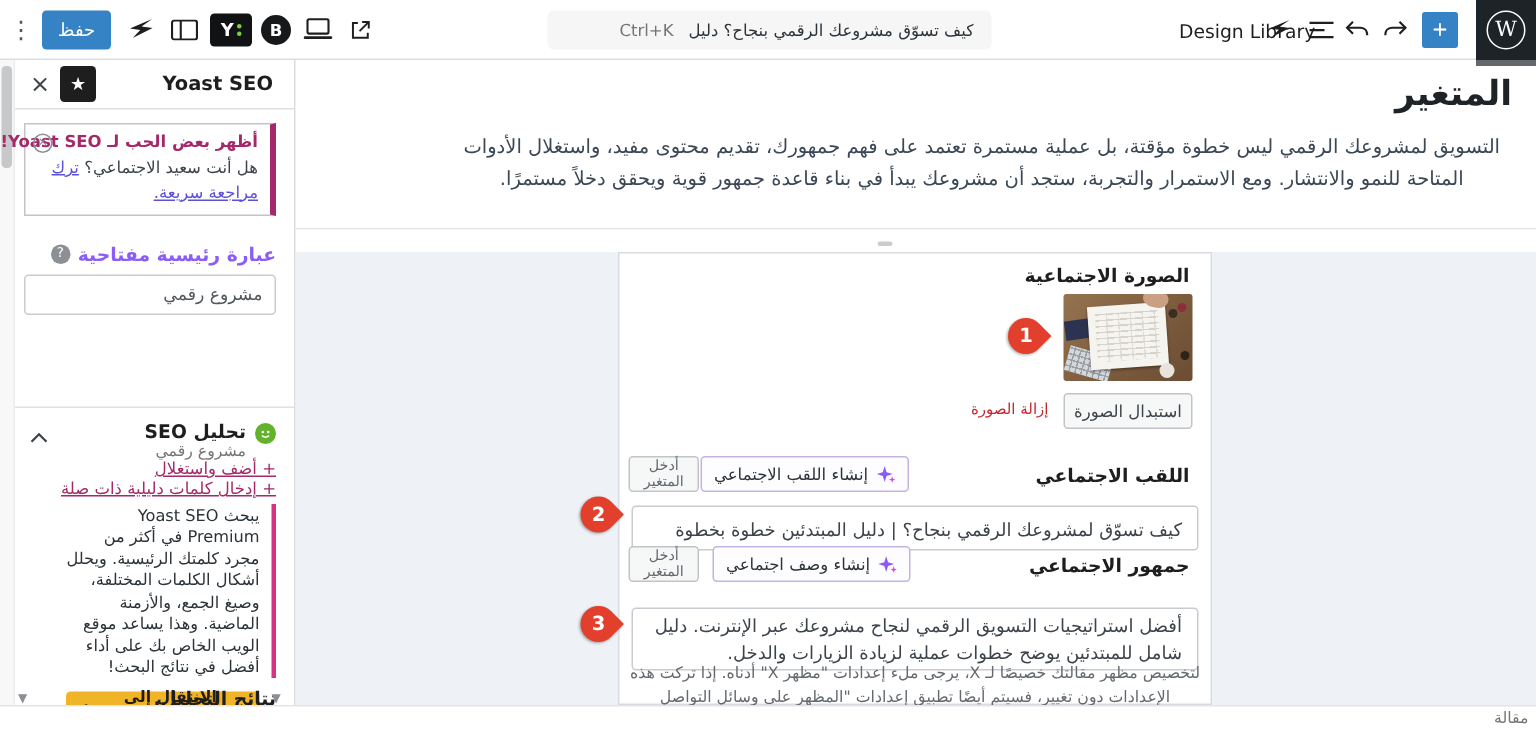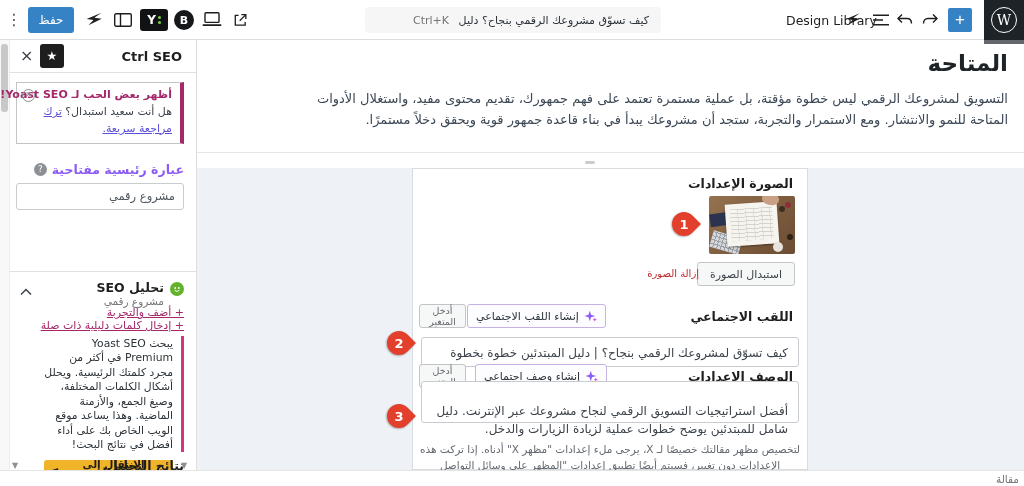--- a/index.html
+++ b/index.html
@@ -76,21 +76,21 @@
   .premium .pb { margin-top:5px; height:20px; background:#f0b429; border:none; border-radius:3px;
     padding:0 8px; display:inline-flex; align-items:center; gap:4px; font-family:inherit;
     font-size:10.5px; font-weight:700; color:#241c15; direction:rtl; }
   .premium .pb .arr { font-size:8px; }
   .sb-results { right:12px; top:418px; direction:rtl; font-size:12.5px; font-weight:700; color:#1e1e1e; }
   .tri { font-size:8px; color:#8c8f94; }
 
   
   #canvas { position:absolute; left:197px; top:40px; width:827px; height:128px; background:#fff; }
   .c-h2 { right:16px; top:10px; direction:rtl; font-size:23px; font-weight:700; color:#1d2327; }
-  .c-p { left:104px; right:16px; top:48px; direction:rtl; text-align:right; font-size:13px;
+  .c-p { left:104px; right:16px; top:48px; direction:rtl; text-align:center; font-size:13px;
     color:#3c4856; line-height:1.65; }
   .c-divider { left:0; right:0; top:112px; height:1px; background:#e6e6e6; }
   .c-handle { left:388px; top:121px; width:10px; height:3px; background:#ccc; border-radius:2px; }
 
   
   #metabox-bg { position:absolute; left:197px; top:168px; width:827px; height:302px; background:#eef1f5; }
   #panel { position:absolute; left:412px; top:168px; width:396px; height:302px; background:#fff;
     border:1px solid #d8dce0; z-index:2; }
   .p-label { direction:rtl; font-size:12.5px; font-weight:700; color:#1e1e1e; white-space:nowrap; }
   .thumb { right:12px; top:27px; width:86px; height:58px; border-radius:2px; overflow:hidden;
@@ -105,30 +105,30 @@
     background-image:repeating-linear-gradient(0deg,transparent 0 3px,#9aa0a5 3px 4px),
                      repeating-linear-gradient(90deg,transparent 0 3px,#9aa0a5 3px 4px); }
   .thumb .notebook { position:absolute; left:1px; top:17px; width:20px; height:13px; background:#2b3350;
     transform:rotate(-8deg); }
   .thumb .hand { position:absolute; right:16px; top:-3px; width:17px; height:12px; background:#c9a083;
     border-radius:45%; transform:rotate(12deg); }
   .thumb .bits { position:absolute; left:70px; top:10px; width:6px; height:6px; background:#3a2e22;
     border-radius:50%; box-shadow:8px 28px 0 #2e2317, -4px 38px 0 2px #e8e4dd, 6px -4px 0 #8c2f3b; }
   .btn-gray { background:#f6f7f7; border:1px solid #c3c4c7; border-radius:3px; color:#3c434a;
     font-size:11px; font-family:inherit; direction:rtl; }
-  .p-replace { right:12px; top:93px; width:98px; height:24px; }
+  .p-replace { right:12px; top:93px; width:86px; height:24px; }
   .p-remove { right:108px; top:99px; direction:rtl; font-size:10px; color:#c0282d; white-space:nowrap; }
   .gen-btn { height:24px; background:#fdfcff; border:1px solid #c5b3e3; border-radius:3px;
     display:inline-flex; direction:rtl; align-items:center; gap:5px; padding:0 8px;
     font-size:11px; color:#2c3338; font-family:inherit; }
   .ins-btn { height:24px; width:47px; font-size:9.5px; color:#646970; }
   .p-input { left:8px; right:8px; border:1px solid #c8ccd0; border-radius:3px; background:#fff;
     direction:rtl; font-size:12px; color:#3c434a; padding:1px 10px; white-space:nowrap; overflow:hidden; }
-  .p-textarea { left:8px; right:8px; top:212px; height:42px; border:1px solid #c8ccd0; border-radius:3px;
-    background:#fff; direction:rtl; font-size:12px; color:#3c434a; padding:20px 10px; line-height:1.5; }
+  .p-textarea { left:8px; right:8px; top:236px; height:42px; border:1px solid #c8ccd0; border-radius:3px;
+    background:#fff; direction:rtl; font-size:12px; color:#3c434a; padding:2px 10px; line-height:1.5; }
   .p-help { left:6px; right:6px; top:273px; direction:rtl; text-align:center; font-size:10.5px;
     color:#646970; line-height:1.5; }
 
   
   .marker { position:absolute; width:28px; height:28px; z-index:4; }
   .marker .shape { position:absolute; inset:2px; background:#e2402c; border-radius:50% 0 50% 50%;
     transform:rotate(45deg); box-shadow:0 1px 2px rgba(0,0,0,.35); }
   .marker .num { position:absolute; inset:0; display:flex; align-items:center; justify-content:center;
     color:#fff; font-size:13px; font-weight:700; }
 
@@ -208,29 +208,29 @@
   </div>
 </div>
 <div class="abs scroll-strip"></div>
 
 <div id="sidebar">
   <div class="abs sb-track">
     <div class="abs sb-thumb"></div>
   </div>
 
   <div class="abs sb-head">
-    <span class="abs sb-title">Ctrl SEO</span>
+    <span class="abs sb-title">Yoast SEO</span>
     <span class="abs sb-star">★</span>
     <span class="abs sb-close">×</span>
   </div>
 
   <div class="abs sb-notice">
     <div class="nt">أظهر بعض الحب لـ Yoast SEO!</div>
     <div class="nb">
-      <span>هل أنت سعيد استبدال؟</span>
+      <span>هل أنت سعيد الاجتماعي؟</span>
       <a>ترك مراجعة سريعة.</a>
     </div>
     <span class="abs sb-dismiss">✕</span>
   </div>
 
   <div class="abs kp-label">
     <b>عبارة رئيسية مفتاحية</b>
     <span class="kp-help">?</span>
   </div>
   <div class="abs kp-input">مشروع رقمي</div>
@@ -249,47 +249,47 @@
       <div class="tt">تحليل SEO</div>
       <div class="st">مشروع رقمي</div>
     </span>
   </div>
   <span class="abs seo-chev">
     <svg width="12" height="8" viewBox="0 0 12 8">
         <polyline points="1,6.5 6,1.5 11,6.5" fill="none" stroke="#3c434a" stroke-width="1.5"></polyline>
       </svg>
   </span>
 
-  <a class="abs sb-link" style="top:266px;">+ أضف والتجربة</a>
+  <a class="abs sb-link" style="top:266px;">+ أضف واستغلال</a>
   <a class="abs sb-link" style="top:279px;">+ إدخال كلمات دليلية ذات صلة</a>
 
   <div class="abs premium">
     <div class="pt">يبحث Yoast SEO Premium في أكثر من مجرد كلمتك الرئيسية. ويحلل أشكال الكلمات المختلفة، وصيغ الجمع، والأزمنة الماضية. وهذا يساعد موقع الويب الخاص بك على أداء أفضل في نتائج البحث!</div>
     <button class="pb">
       <span>الانتقال إلى Premium!</span>
       <span class="arr">◄</span>
     </button>
   </div>
 
   <div class="abs sb-results">نتائج التحليل.</div>
   <span class="abs tri" style="left:12px;top:421px;">▼</span>
   <span class="abs tri" style="left:181px;top:421px;">▼</span>
 </div>
 
 <div id="canvas">
-  <h2 class="abs c-h2">المتاحة</h2>
+  <h2 class="abs c-h2">المتغير</h2>
   <p class="abs c-p">التسويق لمشروعك الرقمي ليس خطوة مؤقتة، بل عملية مستمرة تعتمد على فهم جمهورك، تقديم محتوى مفيد، واستغلال الأدوات المتاحة للنمو والانتشار. ومع الاستمرار والتجربة، ستجد أن مشروعك يبدأ في بناء قاعدة جمهور قوية ويحقق دخلاً مستمرًا.</p>
   <div class="abs c-divider"></div>
   <div class="abs c-handle"></div>
 </div>
 
 <div id="metabox-bg"></div>
 
 <div id="panel">
-  <div class="abs p-label" style="right:14px;top:7px;">الصورة الإعدادات</div>
+  <div class="abs p-label" style="right:14px;top:7px;">الصورة الاجتماعية</div>
 
   <div class="abs thumb">
     <span class="notebook"></span>
     <span class="keyboard"></span>
     <span class="paper">
         <i></i>
       </span>
     <span class="hand"></span>
     <span class="bits"></span>
   </div>
@@ -311,21 +311,21 @@
     <span>إنشاء اللقب الاجتماعي</span>
   </button>
   <button class="abs btn-gray ins-btn" style="left:6px;top:135px;">أدخل المتغير</button>
   <div class="abs p-input" style="top:168px;height:30px;line-height:28px;">كيف تسوّق لمشروعك الرقمي بنجاح؟ | دليل المبتدئين خطوة بخطوة</div>
 
   <div class="marker" style="left:-28px;top:160px;">
     <span class="shape"></span>
       <span class="num">2</span>
   </div>
 
-  <div class="abs p-label" style="right:14px;top:200px;">الوصف الإعدادات</div>
+  <div class="abs p-label" style="right:14px;top:200px;">جمهور الاجتماعي</div>
   <button class="abs gen-btn" style="left:62px;top:195px;">
     <svg width="13" height="13" viewBox="0 0 13.5 13">
         <path d="M6 0.5 L7.3 4.7 L11.5 6 L7.3 7.3 L6 11.5 L4.7 7.3 L0.5 6 L4.7 4.7 Z" fill="#8b5cf6"></path>
         <path d="M11.2 7.5 L11.8 9.2 L13.4 9.8 L11.8 10.4 L11.2 12 L10.6 10.4 L9 9.8 L10.6 9.2 Z" fill="#d946ef"></path>
       </svg>
     <span>إنشاء وصف اجتماعي</span>
   </button>
   <button class="abs btn-gray ins-btn" style="left:6px;top:195px;">أدخل المتغير</button>
   <div class="abs p-textarea">أفضل استراتيجيات التسويق الرقمي لنجاح مشروعك عبر الإنترنت. دليل شامل للمبتدئين يوضح خطوات عملية لزيادة الزيارات والدخل.</div>
 

